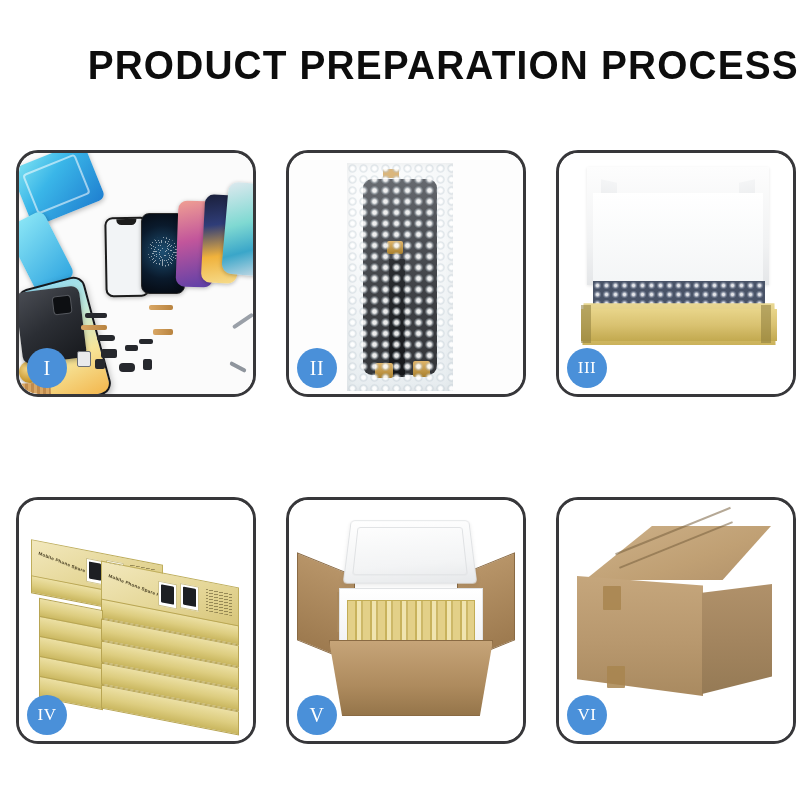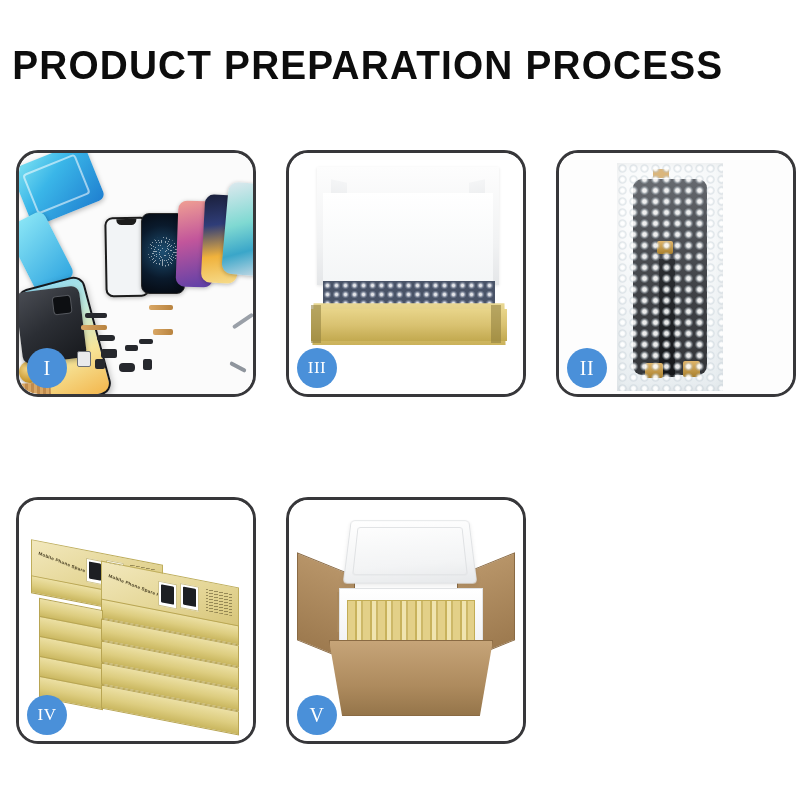--- a/index.html
+++ b/index.html
@@ -11,21 +11,21 @@
   body {
     width: 811px;
     height: 811px;
     font-family: "Liberation Sans", "DejaVu Sans", sans-serif;
     color: #111111;
     overflow: hidden;
     position: relative;
   }
 
   
-  .header { text-align: left; padding-top: 44px; }
+  .header { text-align: right; padding-top: 44px; }
   .page-title {
     font-size: 40px;
     font-weight: 700;
     letter-spacing: 1.2px;
     line-height: 1.05;
     color: #0d0d0d;
     margin: 0;
     transform: scaleX(0.97);
   }
   .page-subtitle {
@@ -426,55 +426,55 @@
       <div class="p1-flex" style="left:134px;top:176px;width:20px;height:6px;"></div>
       <div class="chip" style="left:212px;top:166px;width:24px;height:4px;background:#9aa0a8;transform:rotate(-34deg);"></div>
       <div class="chip" style="left:210px;top:212px;width:18px;height:4px;background:#8f959d;transform:rotate(28deg);"></div>
     </div>
     <div class="step-badge">
       <span>I</span>
     </div>
   </div>
 
   <div class="card">
+    <div class="card-photo p2">
+      <div class="p2-bag">
+        <div class="p2-screen"></div>
+        <div class="p2-cable"></div>
+        <div class="p2-conn" style="left:40px;top:78px;"></div>
+        <div class="p2-conn" style="left:28px;top:200px;width:18px;height:15px;"></div>
+        <div class="p2-conn" style="left:66px;top:198px;width:17px;height:16px;"></div>
+        <div class="p2-tape" style="left:36px;top:6px;width:16px;height:9px;"></div>
+        <div class="p2-bubbles"></div>
+      </div>
+    </div>
+    <div class="step-badge">
+      <span>II</span>
+    </div>
+  </div>
+
+  <div class="card">
     <div class="card-photo p3">
       <div class="p3-lid">
         <div class="p3-lid-flapL"></div>
         <div class="p3-lid-flapR"></div>
       </div>
       <div class="p3-inner"></div>
       <div class="p3-bubbles"></div>
       <div class="p3-tray-front"></div>
       <div class="p3-tray"></div>
       <div class="p3-tray-edgeL"></div>
       <div class="p3-tray-edgeR"></div>
     </div>
     <div class="step-badge wide">
       <span>III</span>
     </div>
   </div>
 
   <div class="card">
-    <div class="card-photo p2">
-      <div class="p2-bag">
-        <div class="p2-screen"></div>
-        <div class="p2-cable"></div>
-        <div class="p2-conn" style="left:40px;top:78px;"></div>
-        <div class="p2-conn" style="left:28px;top:200px;width:18px;height:15px;"></div>
-        <div class="p2-conn" style="left:66px;top:198px;width:17px;height:16px;"></div>
-        <div class="p2-tape" style="left:36px;top:6px;width:16px;height:9px;"></div>
-        <div class="p2-bubbles"></div>
-      </div>
-    </div>
-    <div class="step-badge">
-      <span>II</span>
-    </div>
-  </div>
-
-  <div class="card">
     <div class="card-photo p4">
 
       <div class="gbox-top" style="left:12px;top:52px;width:130px;height:40px;transform:skewY(11deg);">
         <div class="gbox-label" style="left:7px;top:9px;transform:rotate(11deg);">Mobile Phone Spare Parts</div>
         <div class="gbox-thumb" style="left:54px;top:7px;width:16px;height:22px;">
           <i style="left:2px;top:2px;right:2px;bottom:3px;"></i>
         </div>
         <div class="gbox-thumb" style="left:74px;top:5px;width:16px;height:22px;">
           <i style="left:2px;top:2px;right:2px;bottom:3px;"></i>
         </div>
@@ -521,14 +521,28 @@
       <div class="p5-foam"></div>
       <div class="p5-contents"></div>
       <div class="p5-foam-lid"></div>
       <div class="p5-carton"></div>
     </div>
     <div class="step-badge">
       <span>V</span>
     </div>
   </div>
 
+  <div class="card">
+    <div class="card-photo p6">
+      <div class="p6-top"></div>
+      <div class="p6-front"></div>
+      <div class="p6-side"></div>
+      <div class="p6-seam" style="left:52px;top:30px;width:124px;height:2px;transform:rotate(-22deg);"></div>
+      <div class="p6-seam" style="left:56px;top:44px;width:122px;height:2px;transform:rotate(-22deg);"></div>
+      <div class="p6-tape" style="left:44px;top:86px;width:18px;height:24px;"></div>
+      <div class="p6-tape" style="left:48px;top:166px;width:18px;height:22px;"></div>
+    </div>
+    <div class="step-badge wide">
+      <span>VI</span>
+    </div>
+  </div>
 
 </div>
 
 </body></html>

